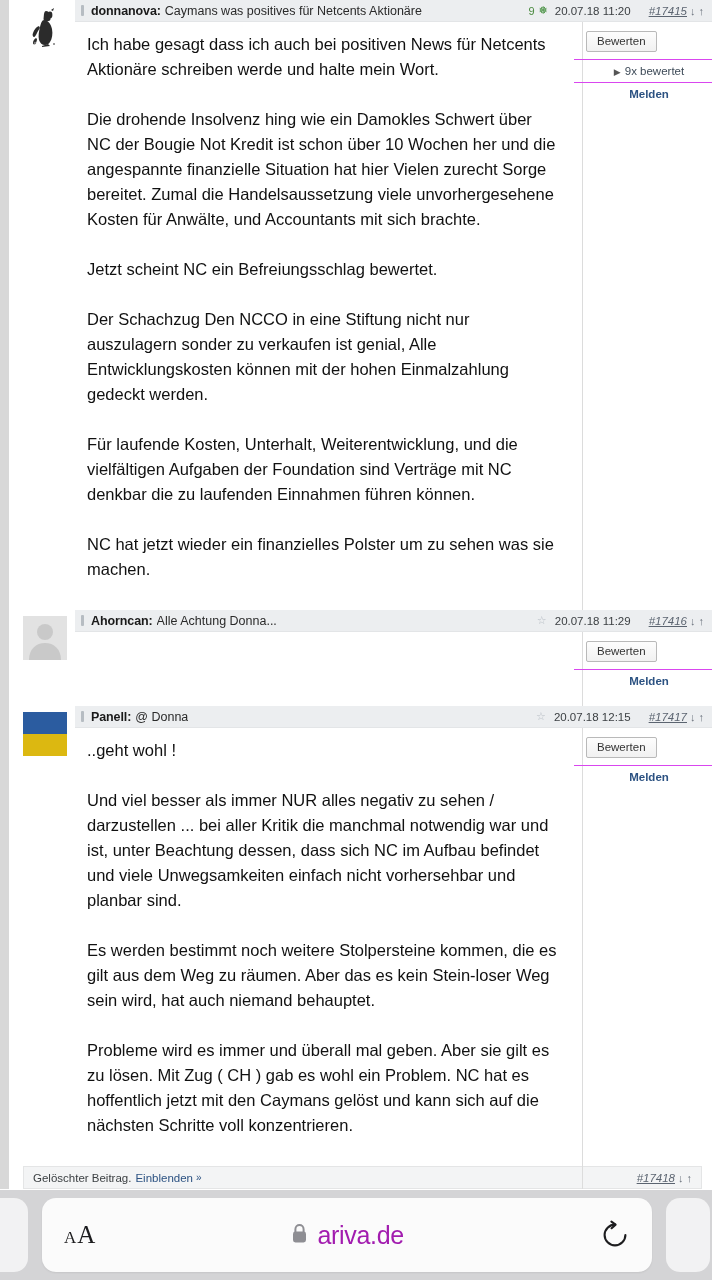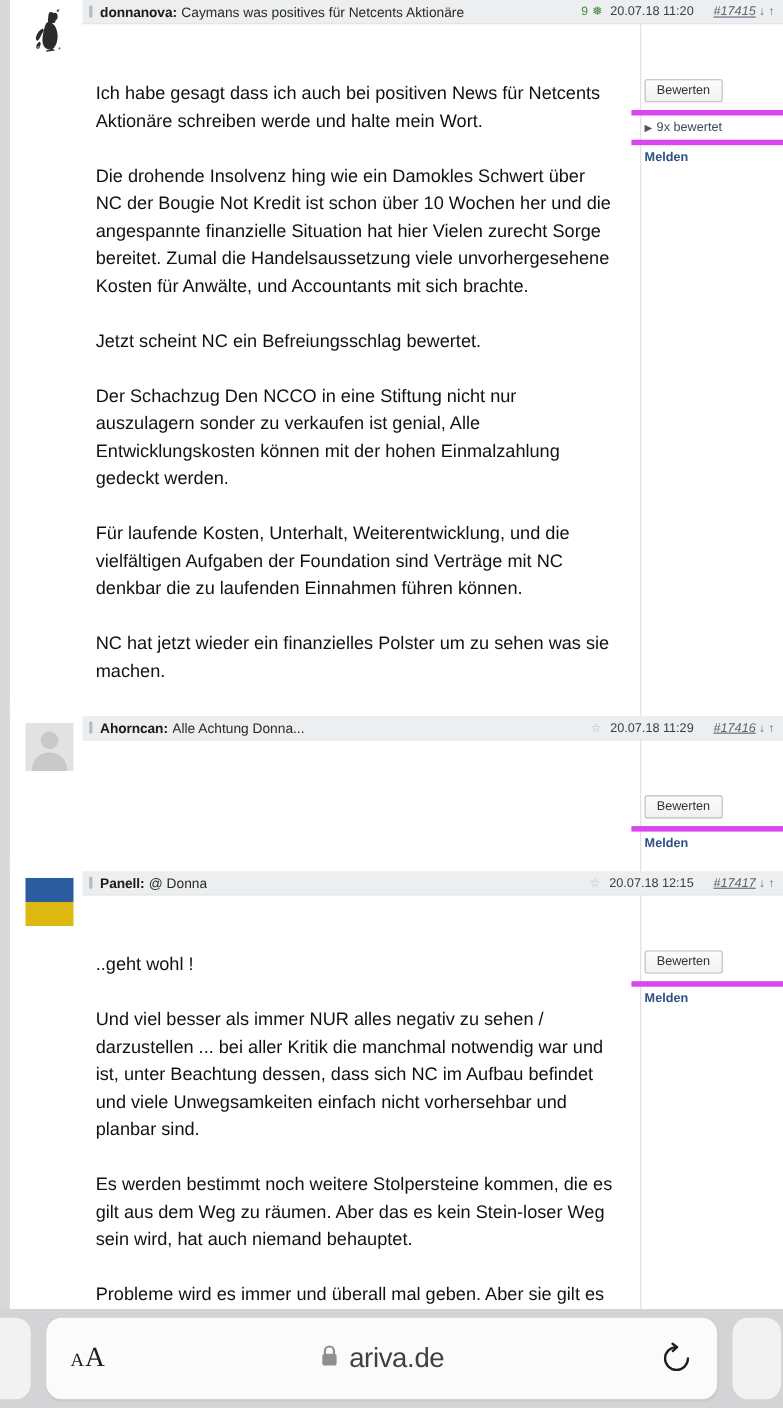--- a/index.html
+++ b/index.html
@@ -69,21 +69,21 @@
   .head-right {
     display: flex; align-items: center; gap: 3px;
     margin-left: auto; padding-left: 18px; white-space: nowrap;
   }
   .postno {
     color: #5b6470; font-size: 11.5px; text-decoration: underline;
     font-style: italic;
   }
   .arrow { color: #6b737d; font-size: 11px; }
 
-  .body-row { display: flex; margin-top: 41px; }
+  .body-row { display: flex; }
   .post-body {
     width: 499px; min-width: 499px;
     padding: 10px 14px 14px 12px;
     font-size: 16.5px; line-height: 25px;
     color: #111; 
   }
   .post-body p { margin: 0 0 25px 0; }
   .post-body p:last-child { margin-bottom: 0; }
 
   .actions {
@@ -96,23 +96,24 @@
     display: inline-block;
     background: linear-gradient(#fdfdfd, #f1f1f1);
     border: 1px solid #b9b9b9;
     border-radius: 2px;
     font-size: 11.5px; color: #333;
     padding: 3px 10px 4px 10px;
     font-family: "Liberation Sans", sans-serif;
     cursor: pointer;
   }
   .action-line {
-    border-top: 5px solid #d946ef;
+    border-top: 1px solid #d946ef;
     padding: 5px 0 5px 12px;
     font-size: 11.5px;
+    text-align: center;
   }
   .action-line .caret { color: #555; font-size: 9px; margin-right: 4px; }
   .rated-label { color: #3d4a57; }
   .report-link { color: #2c5282; font-weight: bold; font-size: 11.5px; }
   .post-gap { height: 14px; background: #ffffff; }
 
   
   .deleted-bar {
     display: flex; align-items: center;
     margin: 0 10px 0 14px;
@@ -157,21 +158,21 @@
   }
   .aa-btn .small { font-size: 17px; }
   .aa-btn .big { font-size: 25px; }
 
   .url-area {
     flex: 1; display: flex; align-items: center; justify-content: center;
     gap: 9px;
   }
   .lock-icon { display: block; }
   .url-text {
-    font-size: 25px; color: #404040; letter-spacing: -0.3px;
+    font-size: 25px; color: #a21caf; letter-spacing: -0.3px;
   }
   .reload-btn { width: 30px; height: 30px; cursor: pointer; }
 </style>
 </head>
 <body>
 
 <div class="screen">
 
   <div class="page">
     <div class="page-inner">

